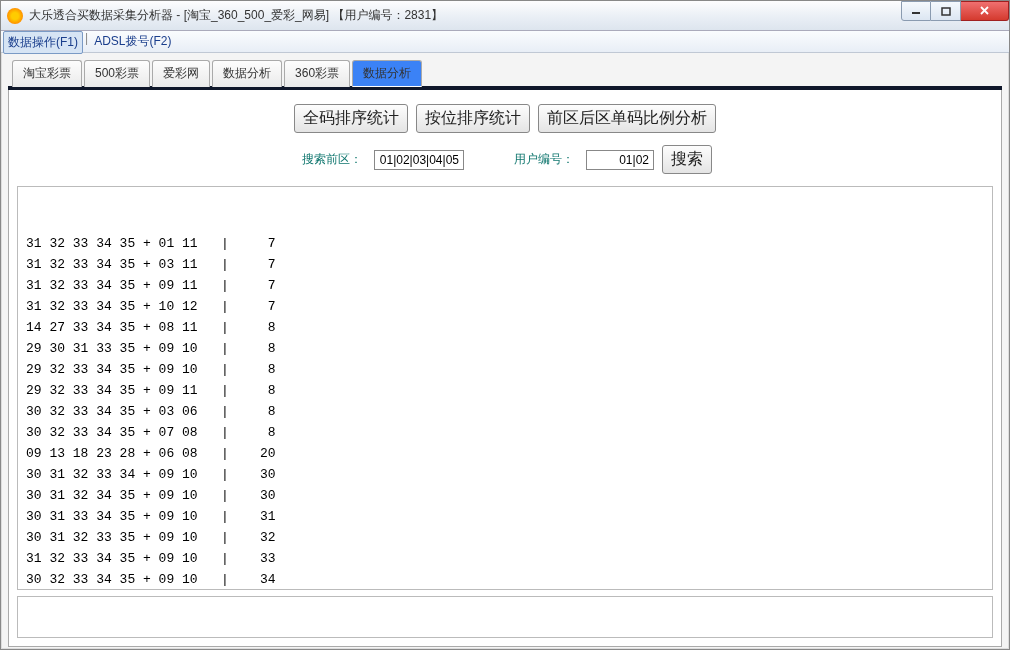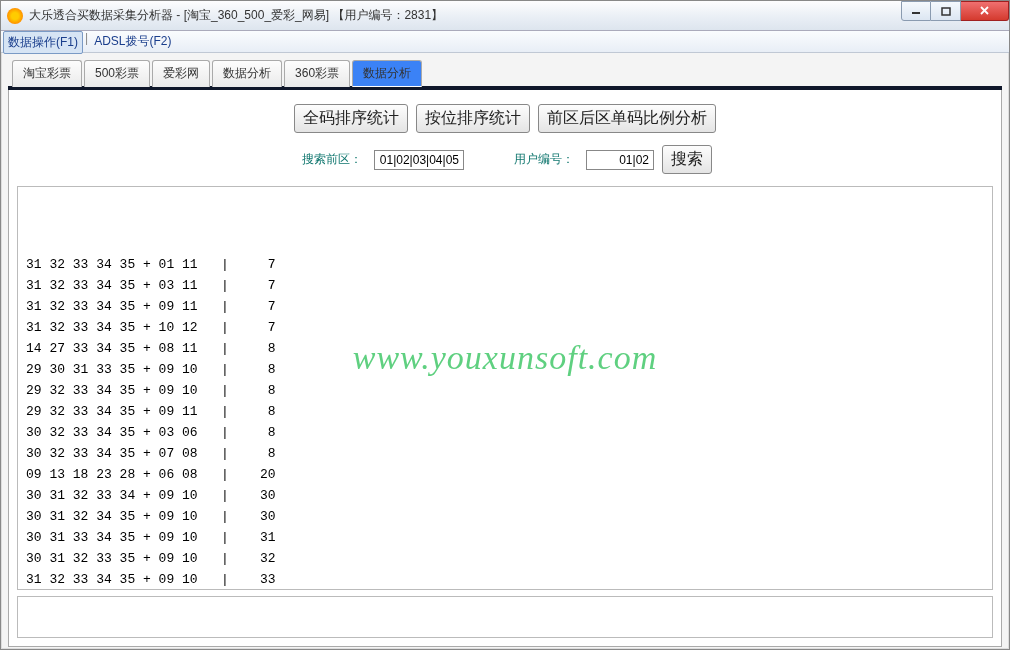--- a/index.html
+++ b/index.html
@@ -228,18 +228,17 @@
     <div class="toolbar-row">
       <span class="label">搜索前区：</span>
       <input class="text-input front-input" value="01|02|03|04|05" style="">
       <span style="width:30px"></span>
       <span class="label">用户编号：</span>
       <input class="text-input back-input" value="01|02" style="">
       <button class="btn">搜索</button>
     </div>
 
     <div class="data-area" id="data-area">
-      <div class="watermark">www.youxunsoft.com</div>
     <div>31 32 33 34 35 + 01 11   |     7</div><div>31 32 33 34 35 + 03 11   |     7</div><div>31 32 33 34 35 + 09 11   |     7</div><div>31 32 33 34 35 + 10 12   |     7</div><div>14 27 33 34 35 + 08 11   |     8</div><div>29 30 31 33 35 + 09 10   |     8</div><div>29 32 33 34 35 + 09 10   |     8</div><div>29 32 33 34 35 + 09 11   |     8</div><div>30 32 33 34 35 + 03 06   |     8</div><div>30 32 33 34 35 + 07 08   |     8</div><div>09 13 18 23 28 + 06 08   |    20</div><div>30 31 32 33 34 + 09 10   |    30</div><div>30 31 32 34 35 + 09 10   |    30</div><div>30 31 33 34 35 + 09 10   |    31</div><div>30 31 32 33 35 + 09 10   |    32</div><div>31 32 33 34 35 + 09 10   |    33</div><div>30 32 33 34 35 + 09 10   |    34</div></div>
 
     <div class="bottom-area"></div>
   </div>
 </div>
 
 </body></html>

